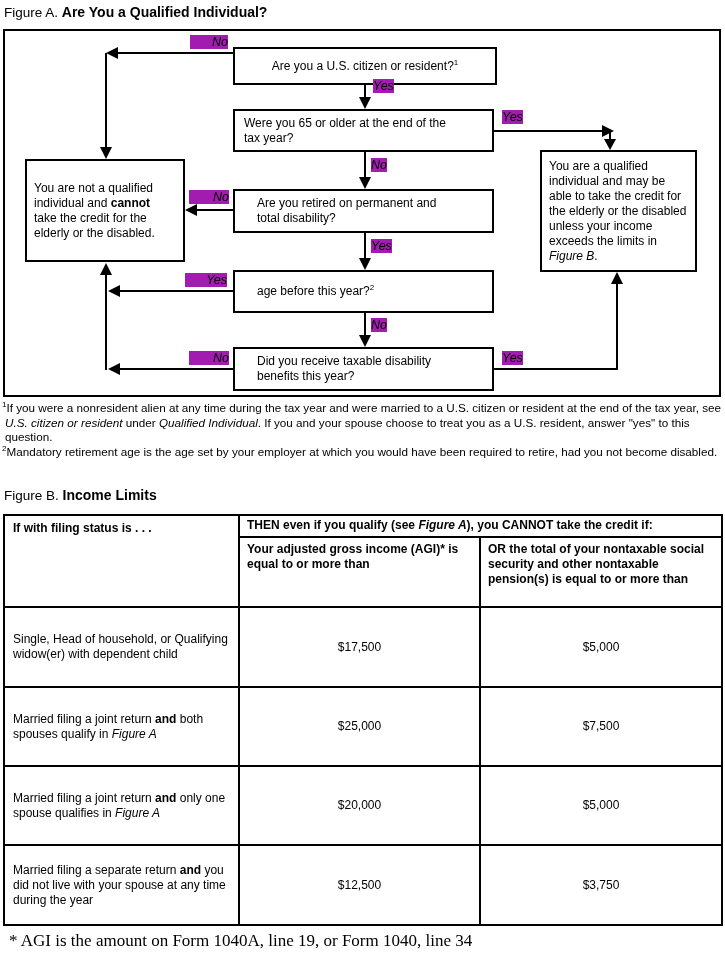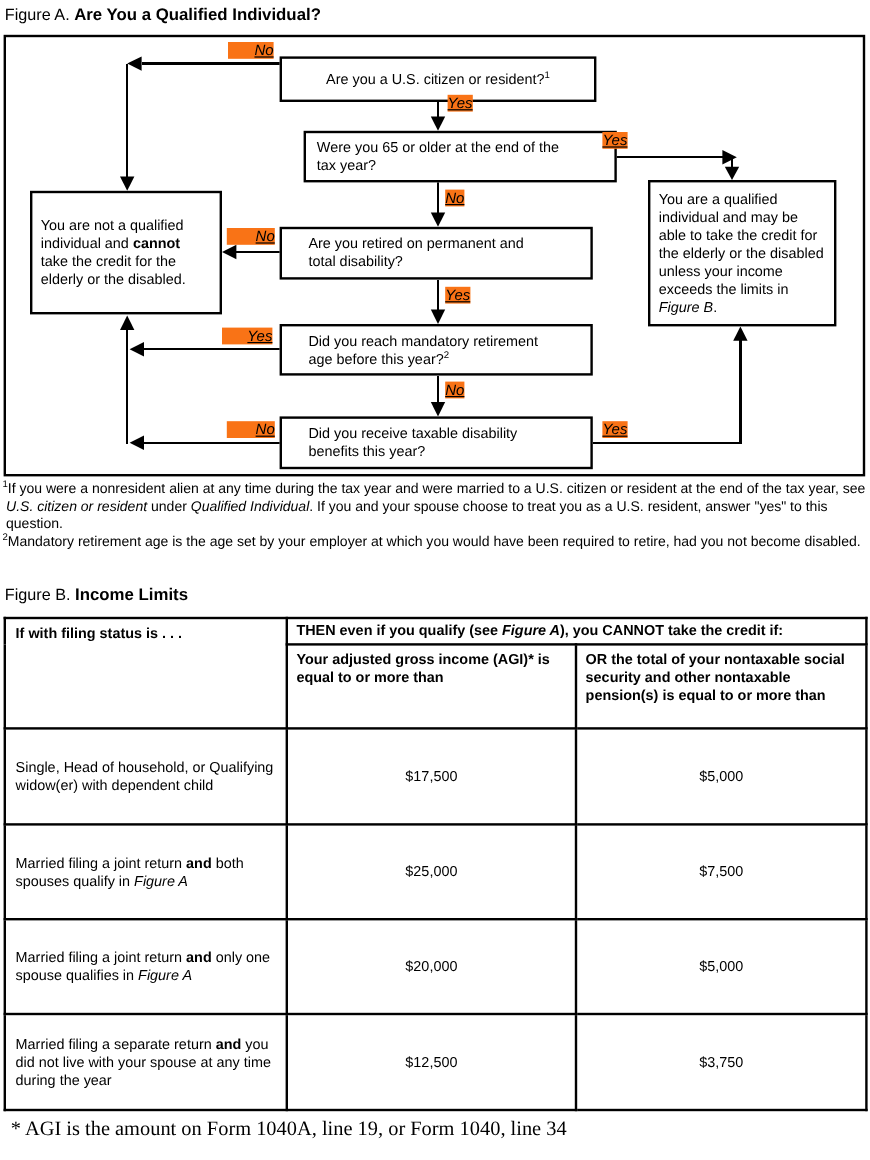--- a/index.html
+++ b/index.html
@@ -18,30 +18,29 @@
     border:2px solid #000; background:#fff;
   }
   #flow-svg { position:absolute; left:0; top:0; }
   .fc-box {
     position:absolute; border:2px solid #000; background:#fff;
     display:flex; flex-direction:column; justify-content:center;
     font-size:12px; line-height:15px;
   }
   .fc-box .ln { display:block; }
   .q1 { left:228px; top:4px;  width:264px; height:38px; align-items:center;margin-top:12px; }
-  .q2 { left:228px; top:78px; width:261px; height:43px; padding-left:9px;margin-left:20px; }
+  .q2 { left:228px; top:78px; width:261px; height:43px; padding-left:9px; }
   .q3 { left:228px; top:158px; width:261px; height:44px; padding-left:22px; }
   .q4 { left:228px; top:239px; width:261px; height:43px; padding-left:22px; }
   .q5 { left:228px; top:316px; width:261px; height:44px; padding-left:22px; }
   .notq { left:20px;  top:128px; width:160px; height:103px; padding:0 7px; }
   .qual { left:535px; top:119px; width:157px; height:122px; padding:0 7px; }
   .yn {
     position:absolute; font-style:italic; font-size:12.5px; line-height:14px;
-    background:#f97316;
-    text-decoration:underline;
+    background:#a21caf;
   }
   .yn.r { text-align:right; }
   sup { font-size:8px; vertical-align:super; line-height:0; }
 
   
   #fnA { position:absolute; left:2px; top:401px; width:721px;
          font-size:11.7px; line-height:14.6px; }
   #fnA .fn { padding-left:3px; text-indent:-3px; }
   #fnA i { font-style:italic; }
 
@@ -123,21 +122,20 @@
       <span class="ln">Were you 65 or older at the end of the</span>
       <span class="ln">tax year?</span>
     </div>
 
   <div class="fc-box q3">
       <span class="ln">Are you retired on permanent and</span>
       <span class="ln">total disability?</span>
     </div>
 
   <div class="fc-box q4">
-      <span class="ln">Did you reach mandatory retirement</span>
       <span class="ln"><span>age before this year?</span><sup>2</sup></span>
     </div>
 
   <div class="fc-box q5">
       <span class="ln">Did you receive taxable disability</span>
       <span class="ln">benefits this year?</span>
     </div>
 
   <div class="fc-box notq">
       <span><span>You are not a qualified individual and </span><span class="bold">cannot</span><span> take the credit for the elderly or the disabled.</span></span>

